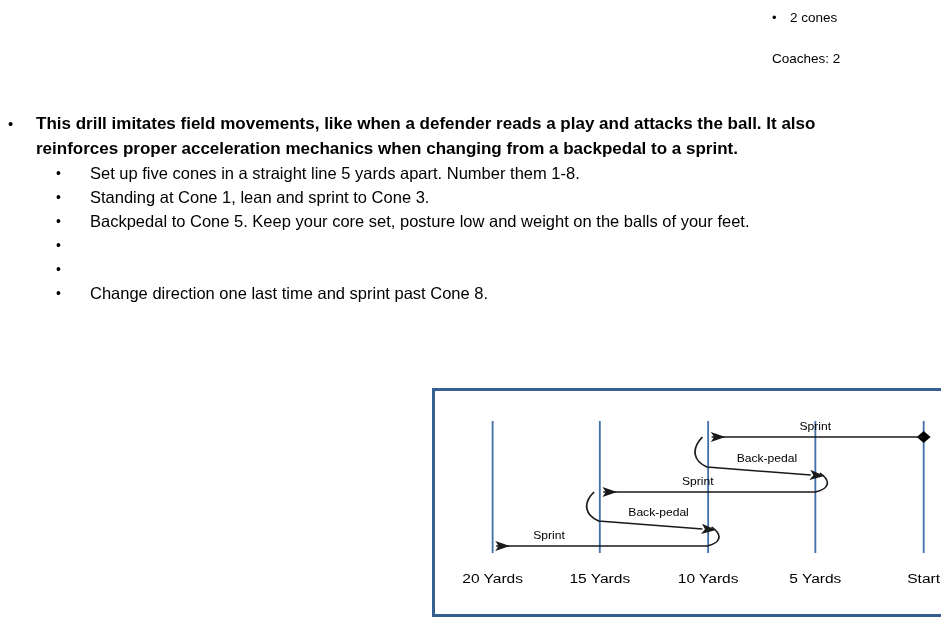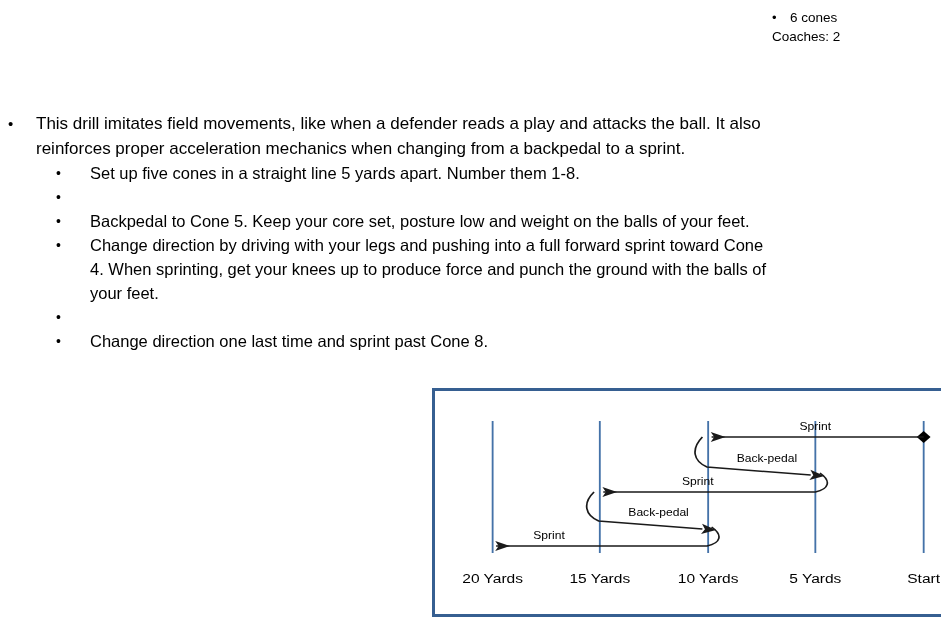--- a/index.html
+++ b/index.html
@@ -29,21 +29,21 @@
   #equipment-block .eq-bullet-row {
     display: flex;
     align-items: baseline;
   }
   #equipment-block .eq-dot {
     width: 18px;
     flex: 0 0 18px;
     font-size: 13px;
     line-height: 19px;
   }
-  #equipment-block .eq-coaches { white-space: nowrap; }
+  #equipment-block .eq-coaches { white-space: nowrap; margin-top: 22px; }
 
   
   #body-copy {
     position: absolute;
     left: 0px;
     top: 112px;
     width: 820px;
     font-size: 17px;
     line-height: 24.5px;
   }
@@ -55,20 +55,21 @@
     flex: 0 0 36px;
     width: 36px;
     text-align: left;
     padding-left: 8px;
     font-size: 15px;
     line-height: 24.5px;
     box-sizing: border-box;
   }
   .lvl1 > .txt {
     flex: 1 1 auto;
+    font-weight: bold;
   }
   .sublist {
     margin-top: 0px;
   }
   .lvl2 {
     display: flex;
     align-items: flex-start;
     font-size: 16.5px;
     line-height: 24px;
   }
@@ -124,51 +125,51 @@
   .start-dot {
     fill: #000000;
   }
 </style>
 </head>
 <body>
 
 <div id="equipment-block">
   <div class="eq-bullet-row">
     <span class="eq-dot">•</span>
-    <span>6 cones</span>
+    <span>2 cones</span>
   </div>
   <div class="eq-coaches">Coaches:  2</div>
 </div>
 
 <div id="body-copy">
 
   <div class="lvl1">
     <span class="dot">•</span>
     <span class="txt">This drill imitates field movements, like when a defender reads a play and attacks the ball. It also reinforces proper acceleration mechanics when changing from a backpedal to a sprint.</span>
   </div>
 
   <div class="sublist">
 
     <div class="lvl2">
       <span class="dot">•</span>
       <span class="txt">Set up five cones in a straight line 5 yards apart. Number them 1-8.</span>
     </div>
 
     <div class="lvl2">
       <span class="dot">•</span>
+      <span class="txt">Standing at Cone 1, lean and sprint to Cone 3.</span>
     </div>
 
     <div class="lvl2">
       <span class="dot">•</span>
       <span class="txt">Backpedal to Cone 5. Keep your core set, posture low and weight on the balls of your feet.</span>
     </div>
 
     <div class="lvl2">
       <span class="dot">•</span>
-      <span class="txt">Change direction by driving with your legs and pushing into a full forward sprint toward Cone 4. When sprinting, get your knees up to produce force and punch the ground with the balls of your feet.</span>
     </div>
 
     <div class="lvl2">
       <span class="dot">•</span>
     </div>
 
     <div class="lvl2">
       <span class="dot">•</span>
       <span class="txt">Change direction one last time and sprint past Cone 8.</span>
     </div>

